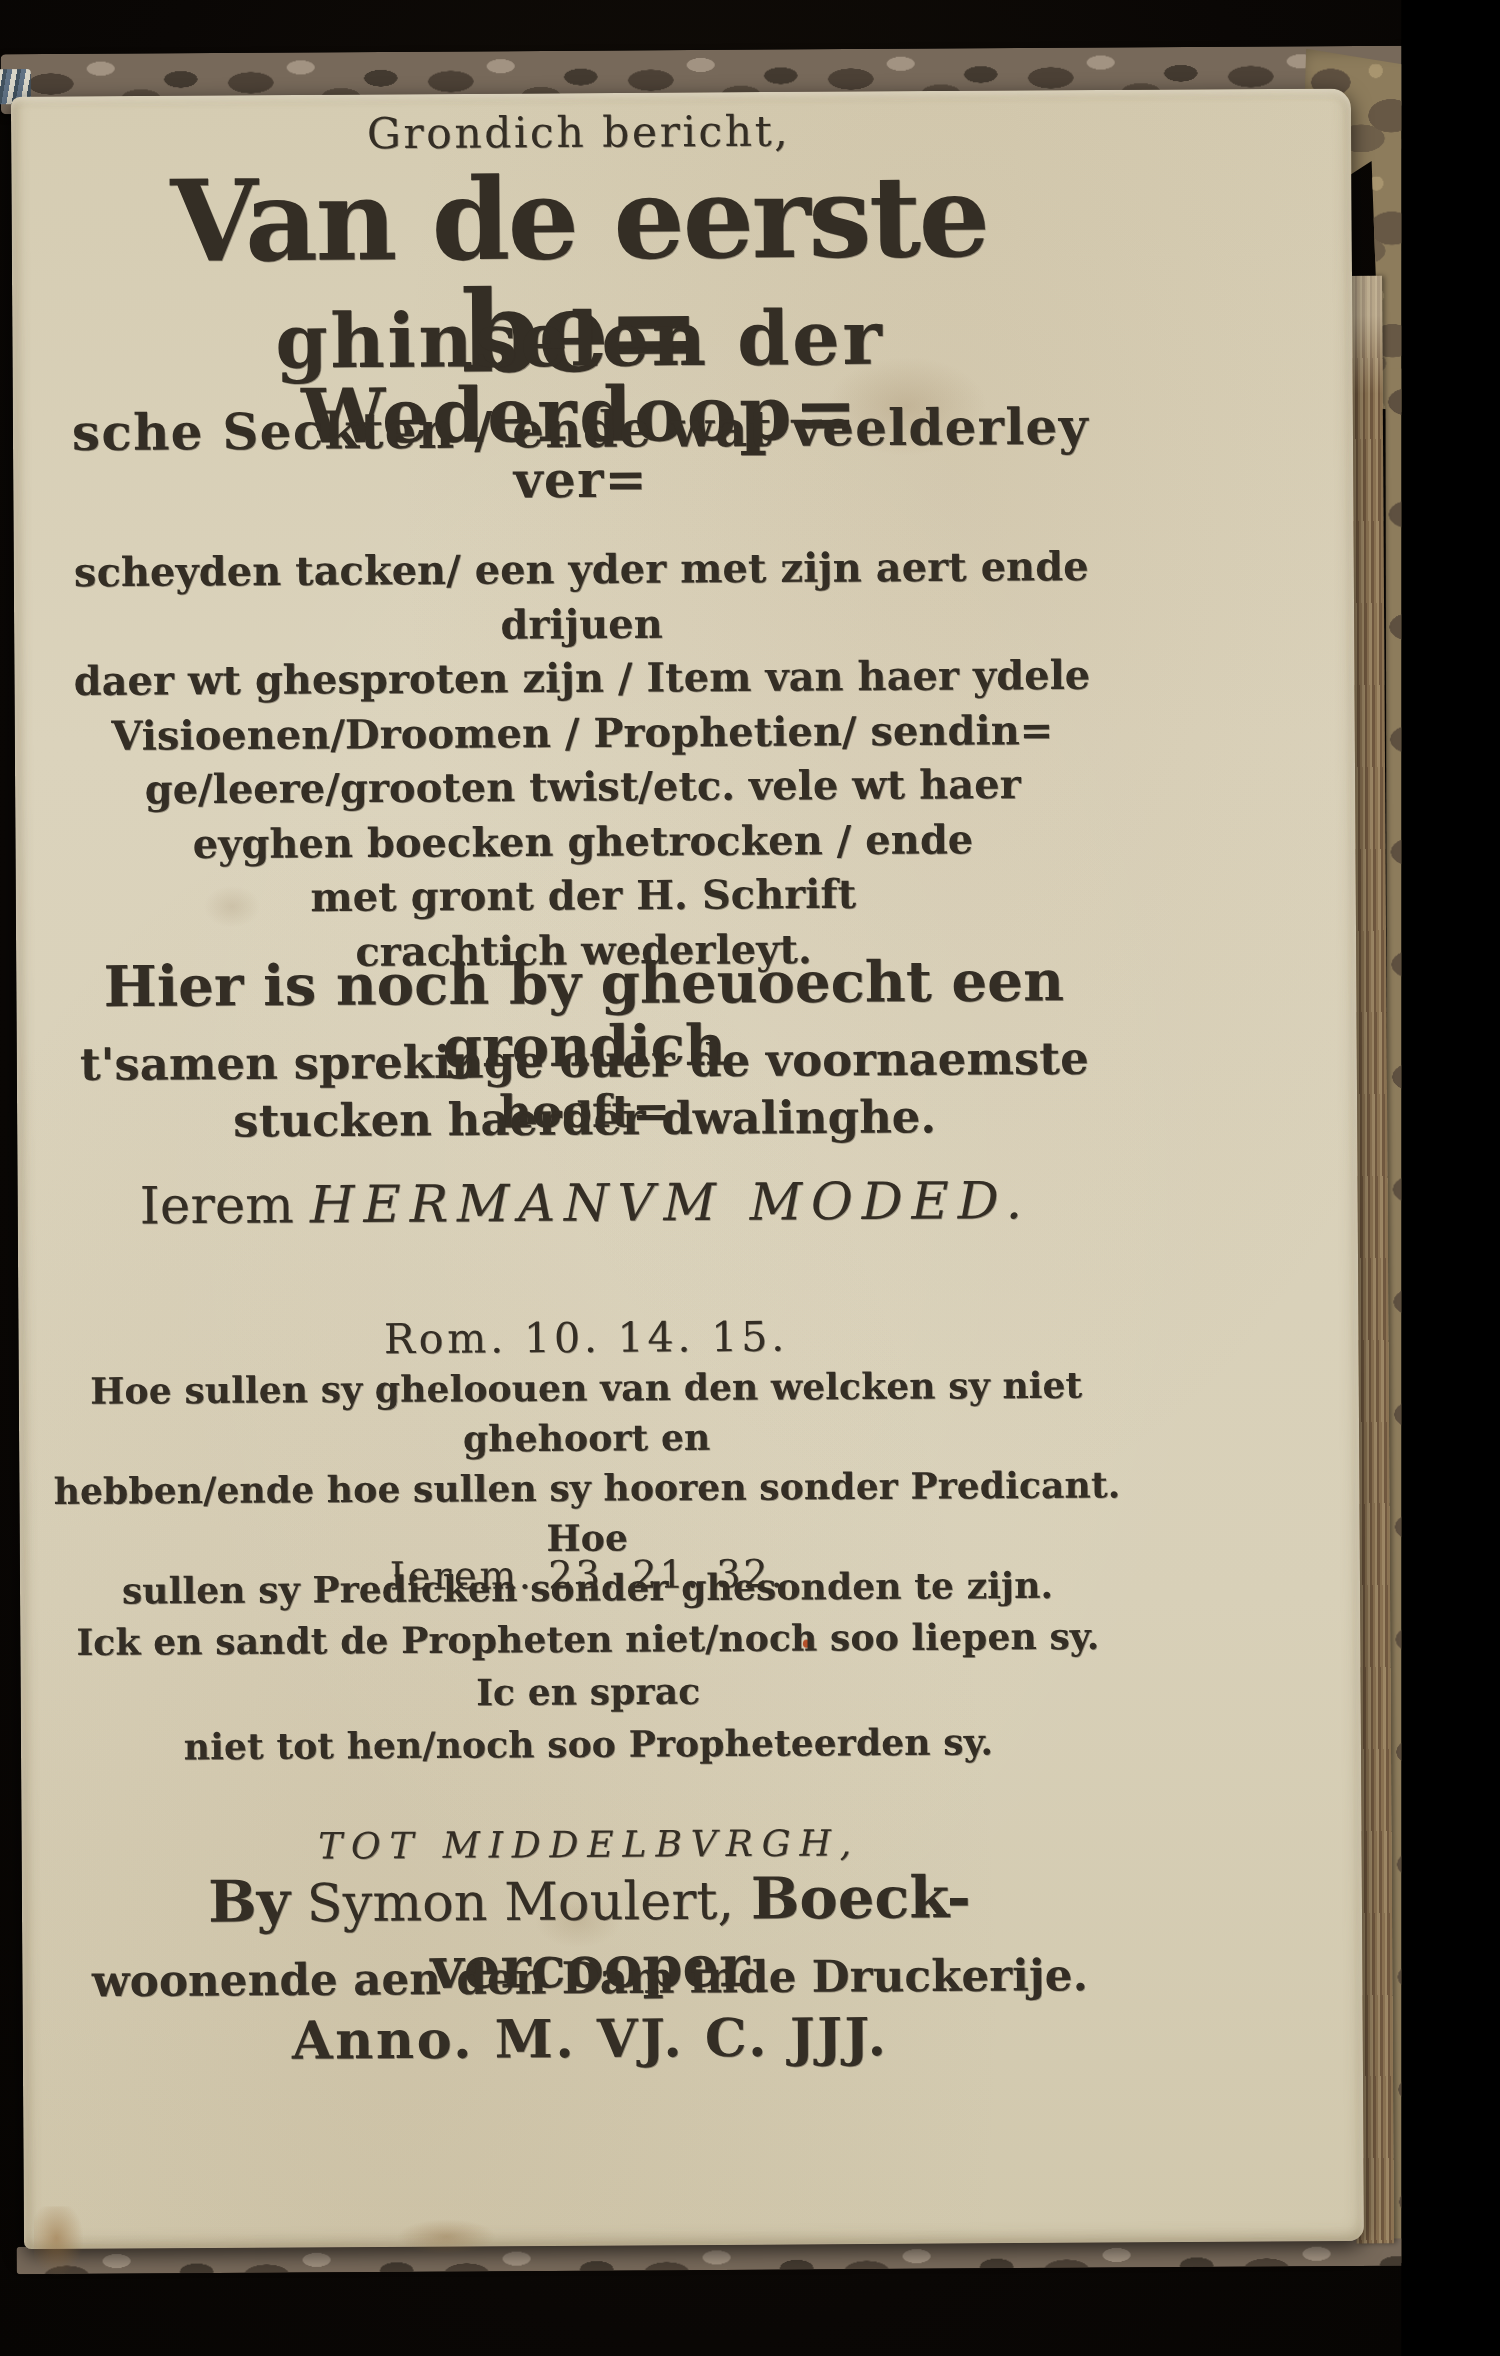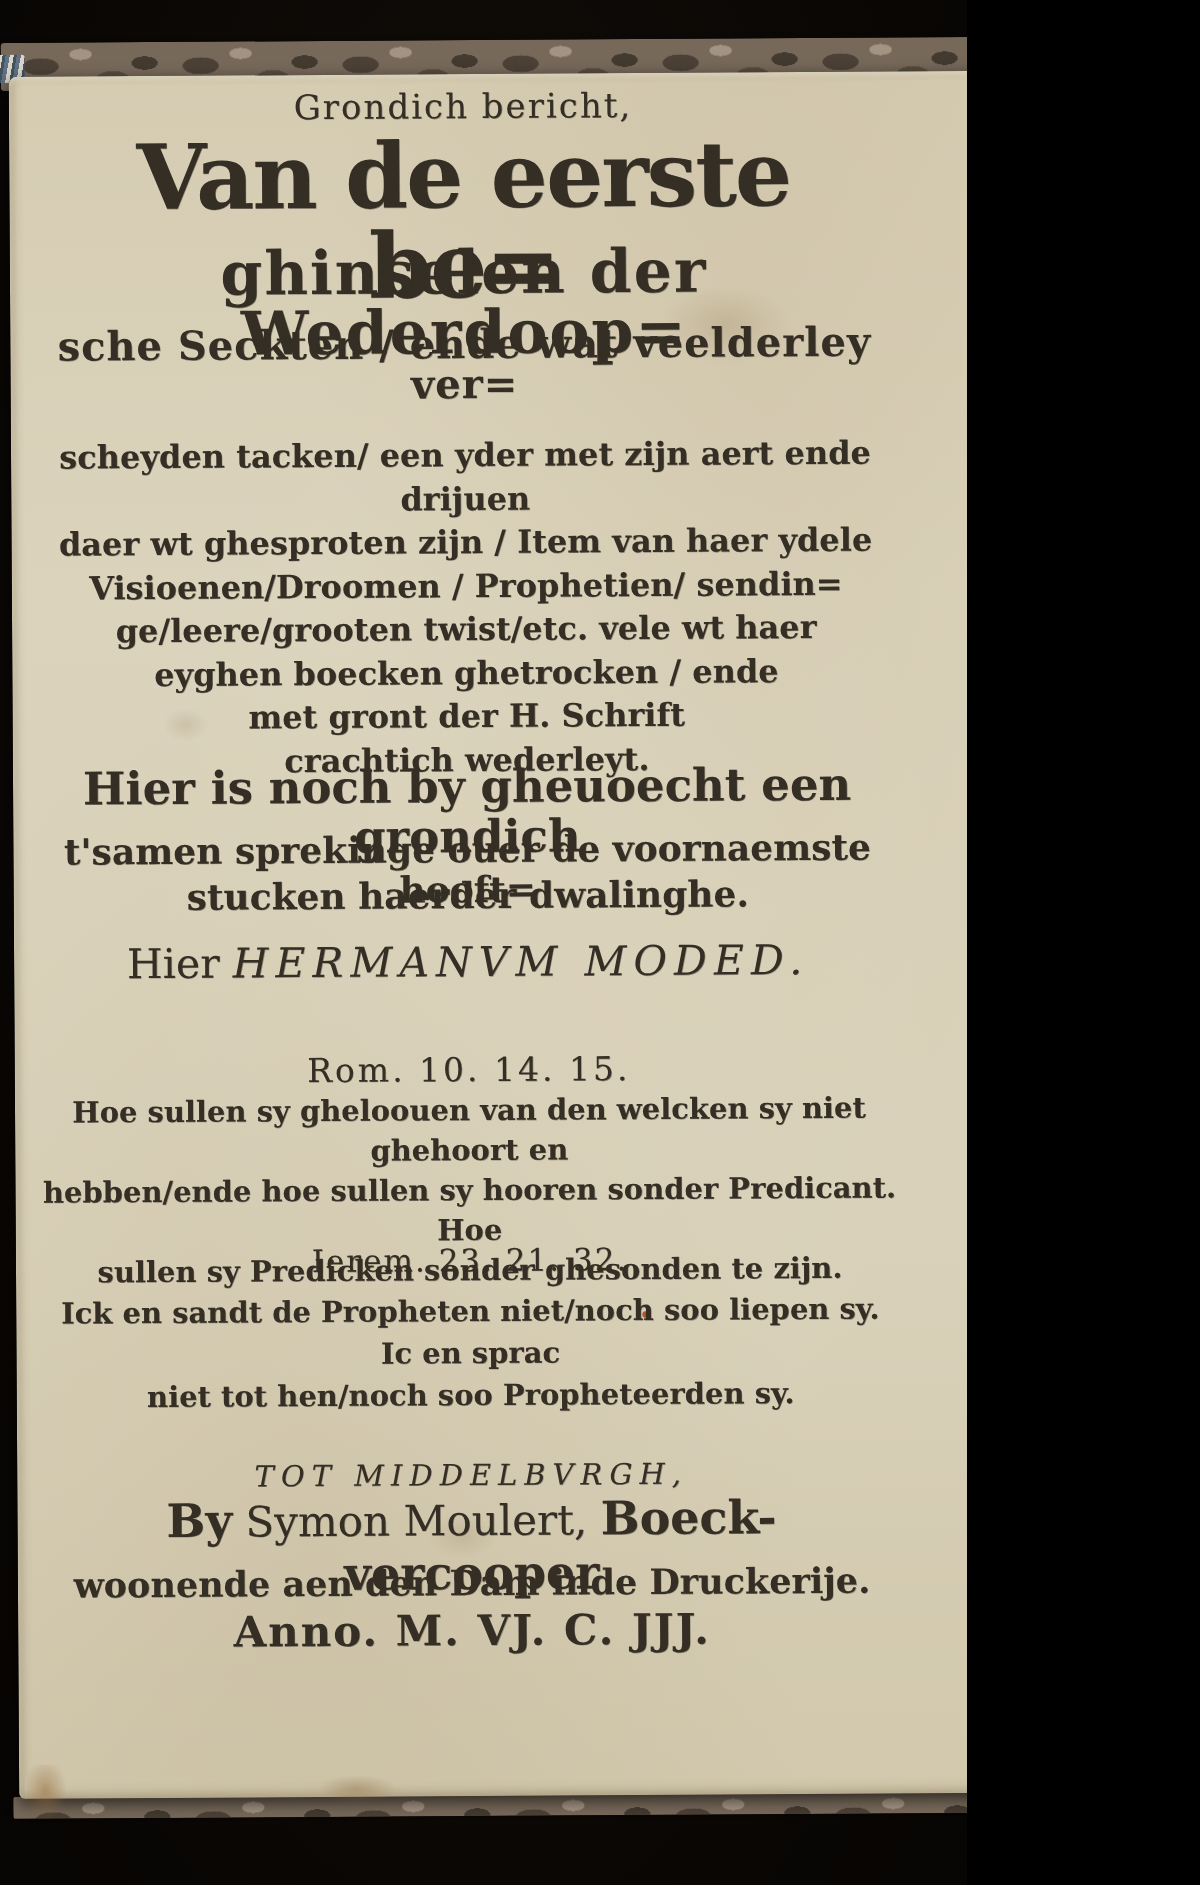--- a/index.html
+++ b/index.html
@@ -1,17 +1,17 @@
 <!DOCTYPE html>
 <html><head>
 <meta charset="utf-8">
 <style>
   html,body{margin:0;padding:0;background:#000;}
   .photo{
-    position:relative;width:967px;height:1885px;overflow:hidden;
+    position:relative;width:1121px;height:1885px;overflow:hidden;
     background:radial-gradient(ellipse at 50% 40%, #151009 0%, #0a0705 70%, #070503 100%);
     font-family:"DejaVu Serif", serif;
   }
   .book{position:absolute;inset:0;transform:rotate(-0.35deg);transform-origin:50% 50%;}
 
   
   .marble{
     background-color:#8d7c5c;
     background-image:
       radial-gradient(ellipse 26px 18px at 20% 30%, #5e5040 0 60%, transparent 61%),
@@ -139,21 +139,21 @@
           <div>ge/leere/grooten twist/etc. vele wt haer</div>
           <div>eyghen boecken ghetrocken / ende</div>
           <div>met gront der H. Schrift</div>
           <div>crachtich wederleyt.</div>
         </div>
 
         <div class="add1 bl ink">Hier is noch by gheuoecht een grondich</div>
         <div class="add2 bl ink">t'samen sprekinge ouer de voornaemste hooft=</div>
         <div class="add3 bl ink">stucken haerder dwalinghe.</div>
 
-        <div class="author roman ink"><span>Hier </span><span class="name">HERMANVM MODED.</span></div>
+        <div class="author roman ink"><span>Ierem </span><span class="name">HERMANVM MODED.</span></div>
 
         <div class="slash ink">/</div>
 
         <div class="qhead1 roman ink">Rom. 10. 14. 15.</div>
         <div class="qverse1 bl ink">
           <div>Hoe sullen sy gheloouen van den welcken sy niet ghehoort en</div>
           <div>hebben/ende hoe sullen sy hooren sonder Predicant. Hoe</div>
           <div>sullen sy Predicken sonder ghesonden te zijn.</div>
         </div>
 

